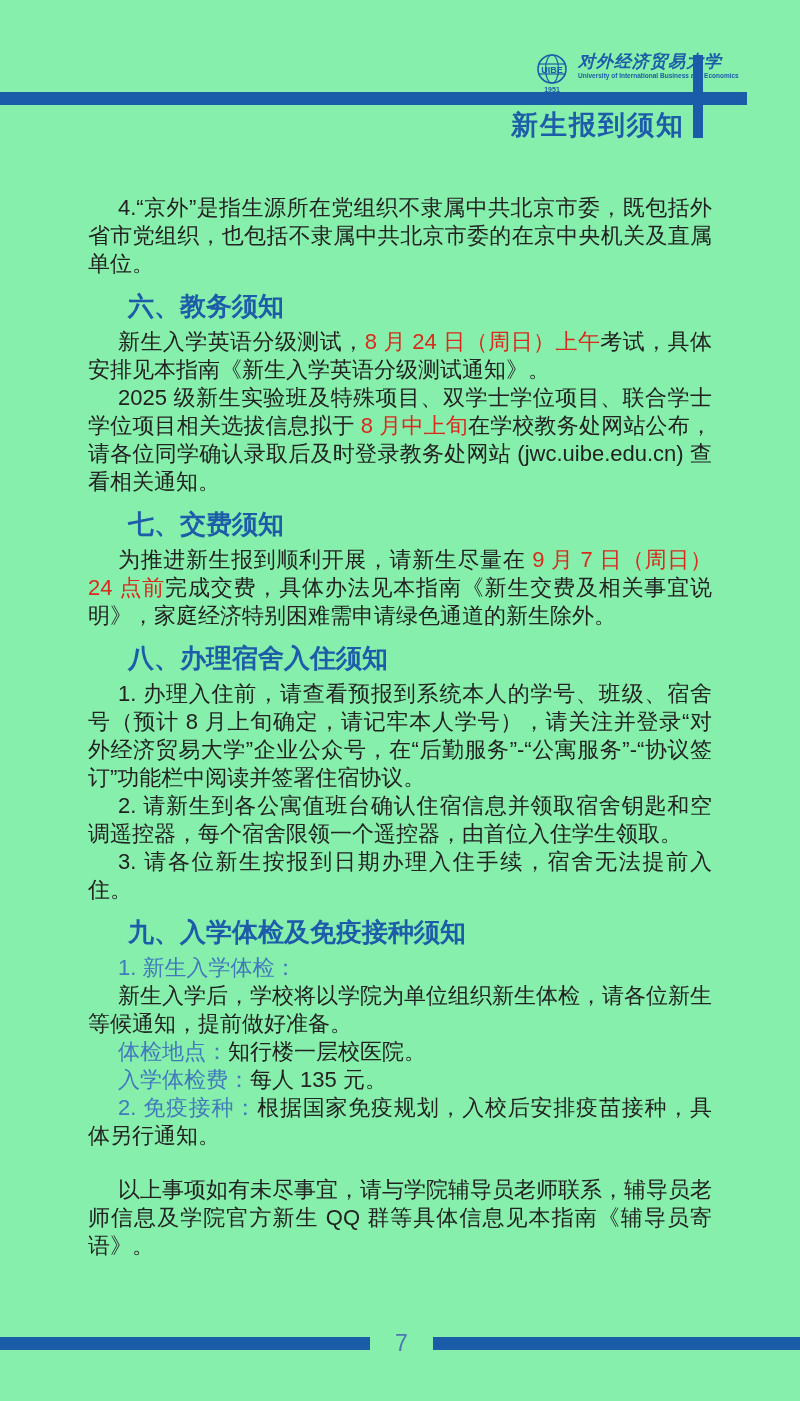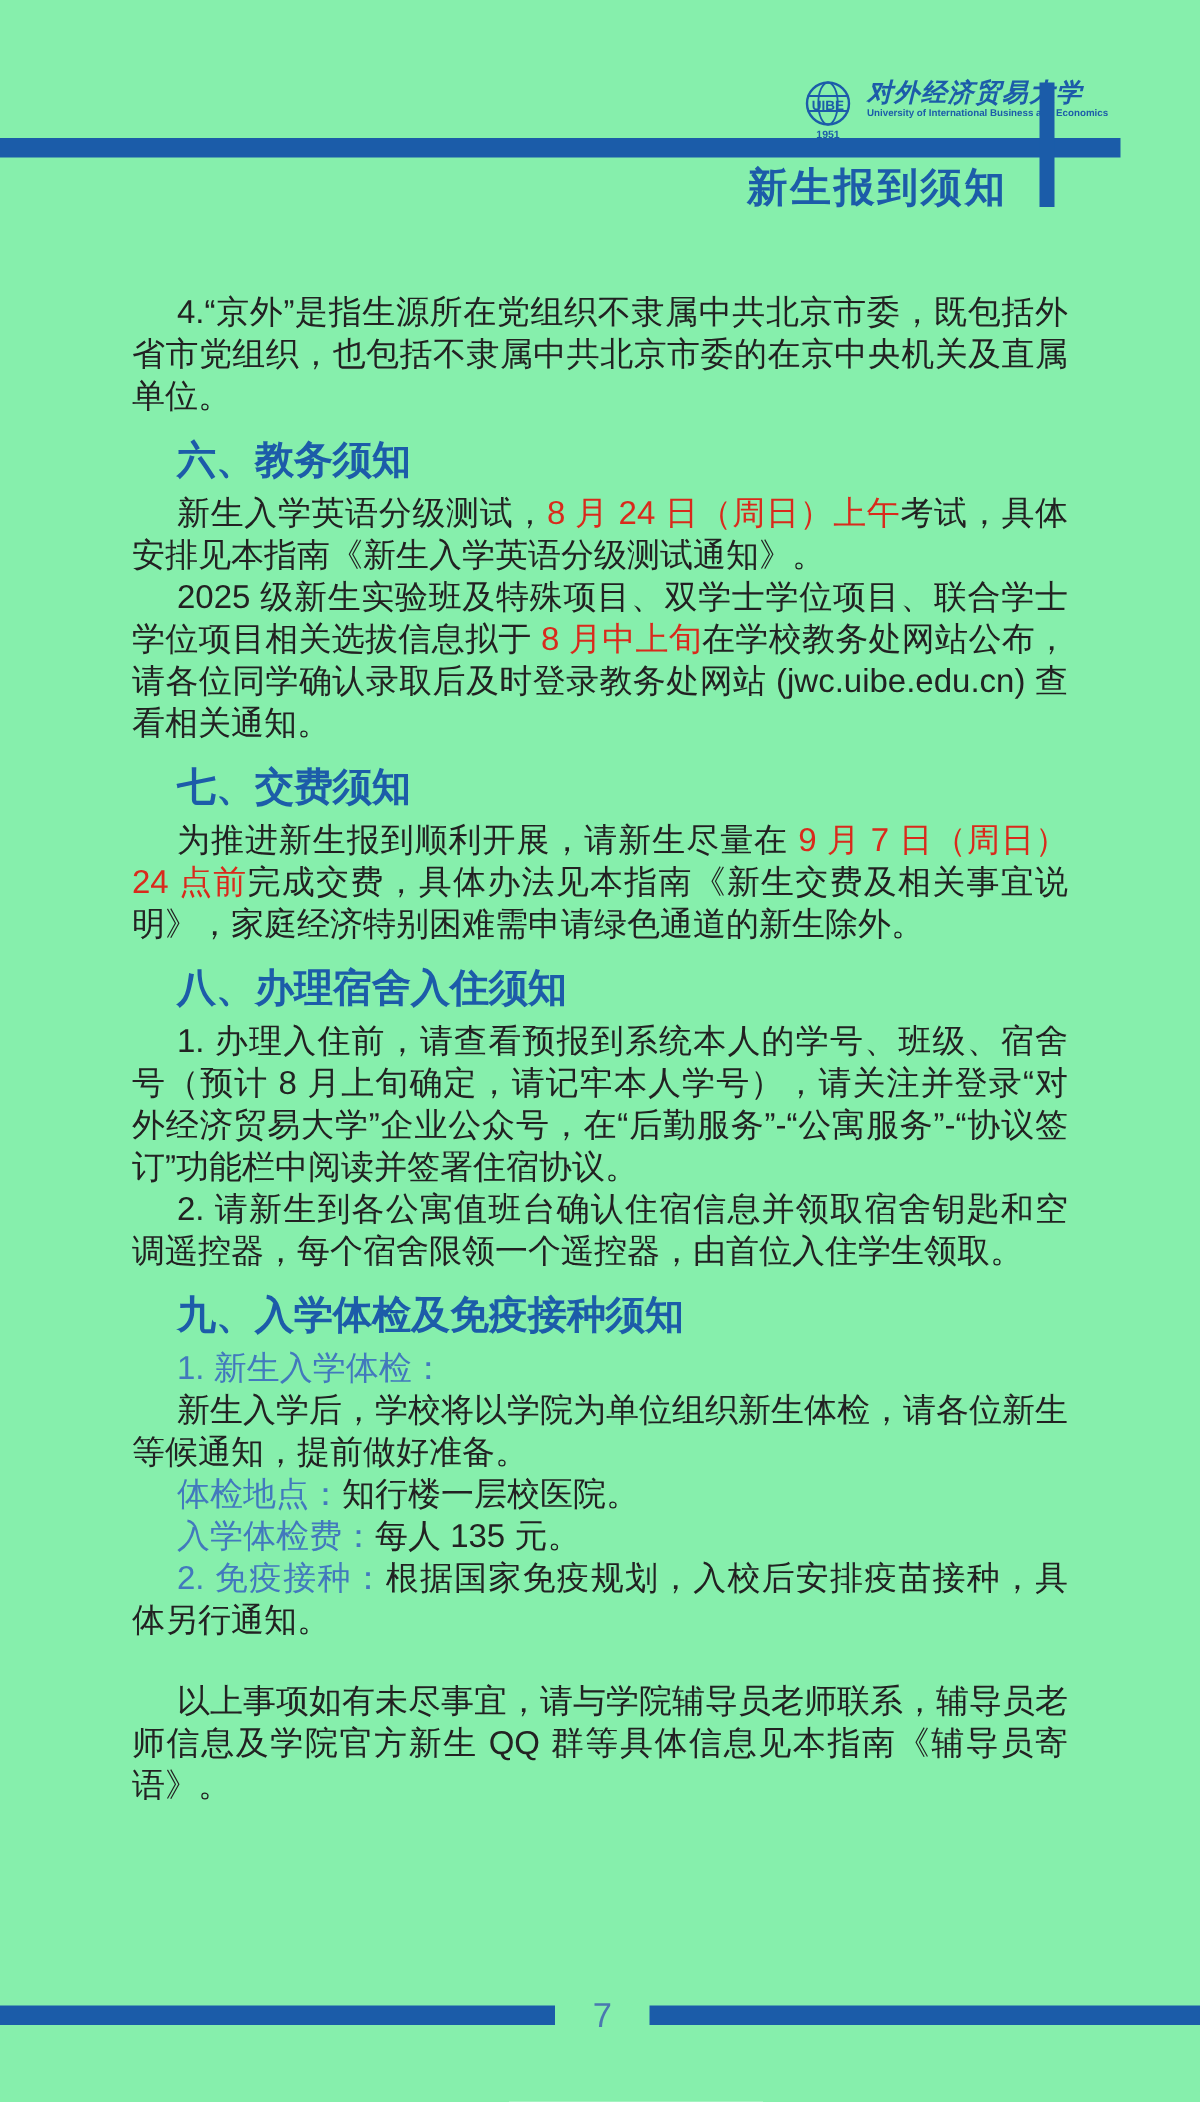--- a/index.html
+++ b/index.html
@@ -23,34 +23,34 @@
     font-style:italic;font-weight:bold;
     color:#1c5ca9;font-size:17px;line-height:19px;white-space:nowrap;letter-spacing:1px;
   }
   .logo-en{
     color:#1c5ca9;font-size:6.5px;line-height:9px;font-weight:bold;white-space:nowrap;
     transform-origin:left top;
   }
   .hbar{position:absolute;top:92px;left:0;width:747px;height:13px;background:#1b5ca9;}
   .vbar{position:absolute;top:55px;left:693px;width:10px;height:83px;background:#1b5ca9;}
   .banner-title{
-    position:absolute;top:107px;right:128px;
+    position:absolute;top:107px;right:115px;
     color:#1c5ca9;font-size:27px;font-weight:bold;letter-spacing:2px;
   }
 
   
   .doc-body{
     position:absolute;top:194px;left:88px;width:624px;
     font-size:22px;line-height:28px;color:#222;
     text-align:justify;
   }
   .para{margin:0;text-indent:30px;}
   .para.gap-top{margin-top:26px;}
   .sec-heading{
-    margin:11px 0 5px 30px;
+    margin:11px 0 5px 40px;
     font-size:26px;line-height:34px;font-weight:bold;color:#1c5ca9;
     text-align:left;
   }
   .seg-normal{color:#222;}
   .seg-red{color:#d92a1c;}
   .seg-blue{color:#4279bd;}
 
   
   .footer-bar-left{position:absolute;top:1337px;left:0;width:370px;height:13px;background:#1b5ca9;}
   .footer-bar-right{position:absolute;top:1337px;left:433px;width:367px;height:13px;background:#1b5ca9;}
@@ -86,20 +86,21 @@
   <div class="doc-body">
       <p class="para"><span class="seg-normal">4.“京外”是指生源所在党组织不隶属中共北京市委，既包括外省市党组织，也包括不隶属中共北京市委的在京中央机关及直属单位。</span></p>
       <h2 class="sec-heading">六、教务须知</h2>
       <p class="para"><span class="seg-normal">新生入学英语分级测试，</span><span class="seg-red">8 月 24 日（周日）上午</span><span class="seg-normal">考试，具体安排见本指南《新生入学英语分级测试通知》。</span></p>
       <p class="para"><span class="seg-normal">2025 级新生实验班及特殊项目、双学士学位项目、联合学士学位项目相关选拔信息拟于 </span><span class="seg-red">8 月中上旬</span><span class="seg-normal">在学校教务处网站公布，请各位同学确认录取后及时登录教务处网站 (jwc.uibe.edu.cn) 查看相关通知。</span></p>
       <h2 class="sec-heading">七、交费须知</h2>
       <p class="para"><span class="seg-normal">为推进新生报到顺利开展，请新生尽量在 </span><span class="seg-red">9 月 7 日（周日）24 点前</span><span class="seg-normal">完成交费，具体办法见本指南《新生交费及相关事宜说明》，家庭经济特别困难需申请绿色通道的新生除外。</span></p>
       <h2 class="sec-heading">八、办理宿舍入住须知</h2>
       <p class="para"><span class="seg-normal">1. 办理入住前，请查看预报到系统本人的学号、班级、宿舍号（预计 8 月上旬确定，请记牢本人学号），请关注并登录“对外经济贸易大学”企业公众号，在“后勤服务”-“公寓服务”-“协议签订”功能栏中阅读并签署住宿协议。</span></p>
       <p class="para"><span class="seg-normal">2. 请新生到各公寓值班台确认住宿信息并领取宿舍钥匙和空调遥控器，每个宿舍限领一个遥控器，由首位入住学生领取。</span></p>
+      <p class="para"><span class="seg-normal">3. 请各位新生按报到日期办理入住手续，宿舍无法提前入住。</span></p>
       <h2 class="sec-heading">九、入学体检及免疫接种须知</h2>
       <p class="para"><span class="seg-blue">1. 新生入学体检：</span></p>
       <p class="para"><span class="seg-normal">新生入学后，学校将以学院为单位组织新生体检，请各位新生等候通知，提前做好准备。</span></p>
       <p class="para"><span class="seg-blue">体检地点：</span><span class="seg-normal">知行楼一层校医院。</span></p>
       <p class="para"><span class="seg-blue">入学体检费：</span><span class="seg-normal">每人 135 元。</span></p>
       <p class="para"><span class="seg-blue">2. 免疫接种：</span><span class="seg-normal">根据国家免疫规划，入校后安排疫苗接种，具体另行通知。</span></p>
       <p class="para gap-top"><span class="seg-normal">以上事项如有未尽事宜，请与学院辅导员老师联系，辅导员老师信息及学院官方新生 QQ 群等具体信息见本指南《辅导员寄语》。</span></p>
     </div>
 
   <div class="footer-bar-left"></div>

